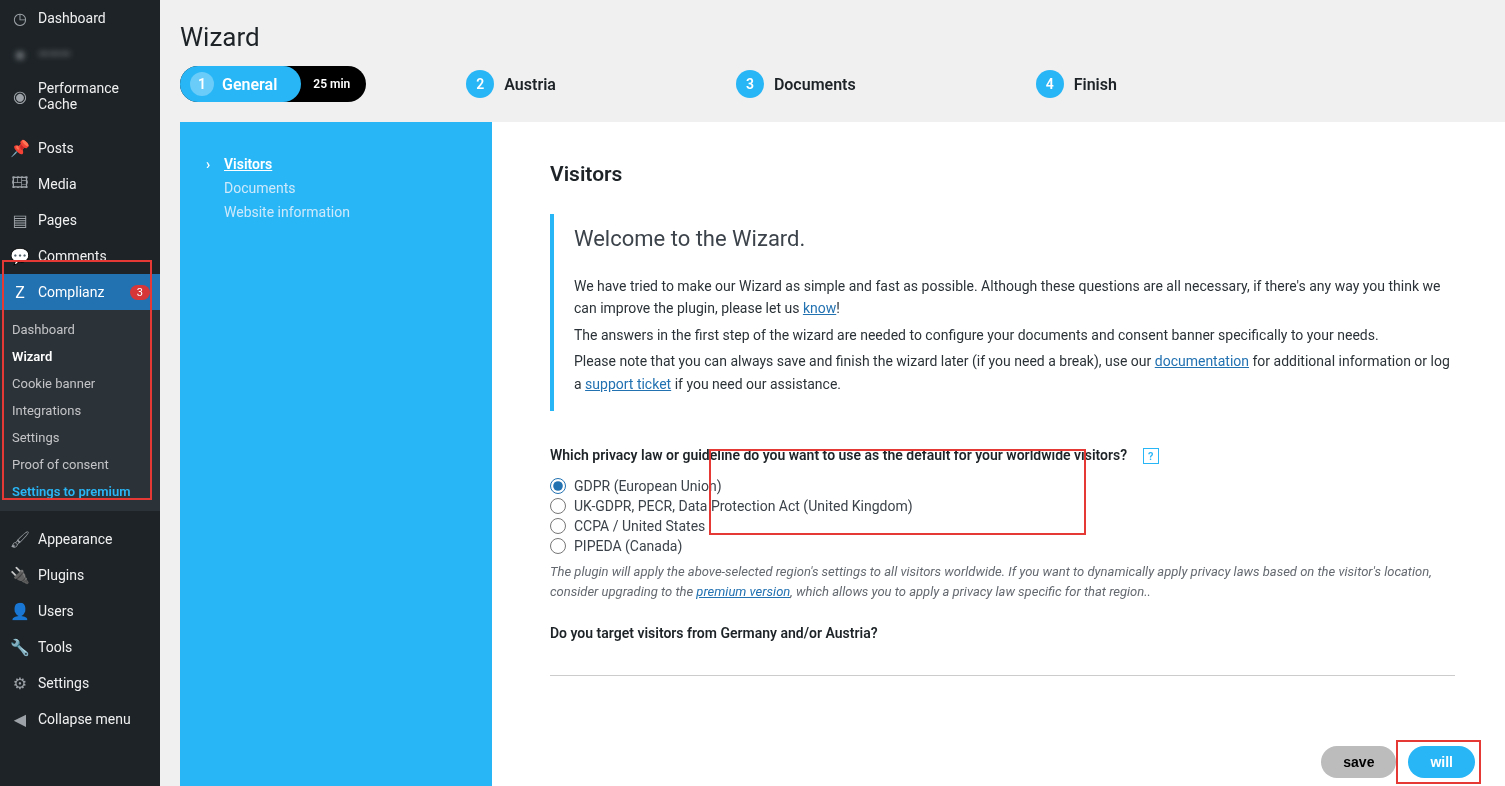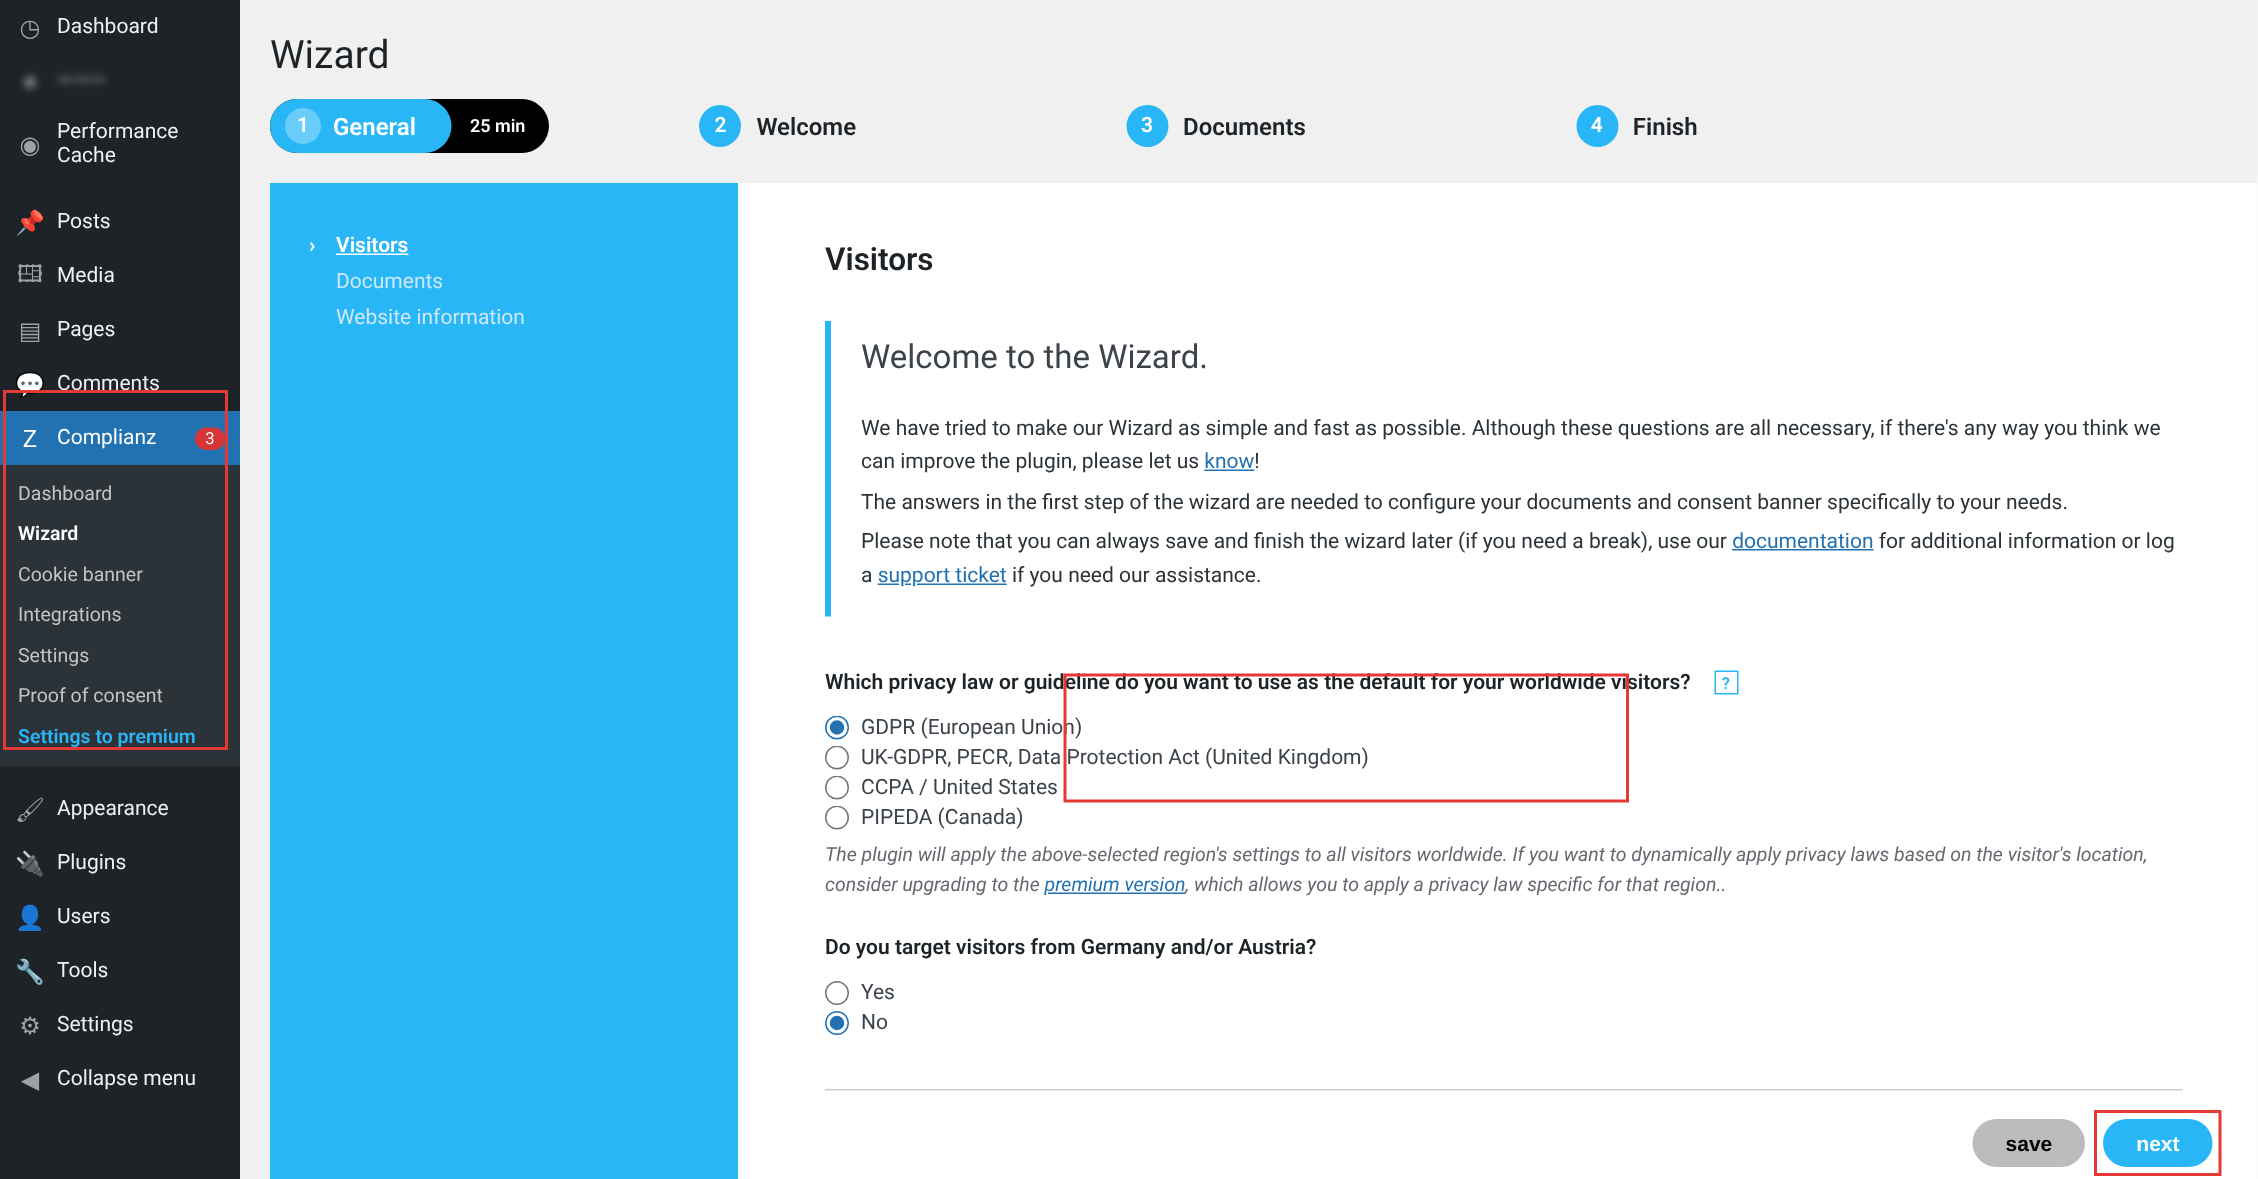--- a/index.html
+++ b/index.html
@@ -355,21 +355,21 @@
     <div class="steps">
       <div class="step-pill">
         <div class="step-pill-blue">
           <div class="step-num">1</div>
           <div class="step-label">General</div>
         </div>
         <div class="step-time">25 min</div>
       </div>
       <div class="step">
         <div class="step-num">2</div>
-        <div class="step-label">Welcome</div>
+        <div class="step-label">Austria</div>
       </div>
       <div class="step">
         <div class="step-num">3</div>
         <div class="step-label">Documents</div>
       </div>
       <div class="step">
         <div class="step-num">4</div>
         <div class="step-label">Finish</div>
       </div>
     </div>
@@ -416,35 +416,25 @@
         <label class="radio-item">
           <input type="radio" name="law" style="">
           <span>PIPEDA (Canada)</span>
         </label>
       </div>
       <p class="note-text">
         <span>The plugin will apply the above-selected region's settings to all visitors worldwide. If you want to dynamically apply privacy laws based on the visitor's location, consider upgrading to the </span><a href="#">premium version</a><span>, which allows you to apply a privacy law specific for that region..</span>
       </p>
 
       <div class="question">Do you target visitors from Germany and/or Austria?</div>
-      <div class="radio-group">
-        <label class="radio-item">
-          <input type="radio" name="de" style="">
-          <span>Yes</span>
-        </label>
-        <label class="radio-item">
-          <input type="radio" name="de" checked="" style="">
-          <span>No</span>
-        </label>
-      </div>
 
       <hr class="hr">
 
       <div class="buttons">
         <button class="btn btn-save">save</button>
-        <button class="btn btn-next">next</button>
+        <button class="btn btn-next">will</button>
       </div>
     </div>
   </div>
 </div>
 
 <div class="red-box" style="left:709px;top:449px;width:377px;height:86px;"></div>
 <div class="red-box" style="left: 1396.2px; top: 740px; width: 84.7969px; height: 44px;"></div>
 
 </body></html>

